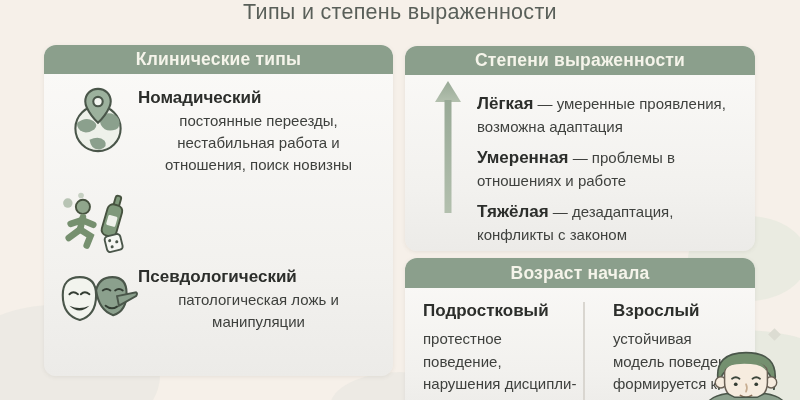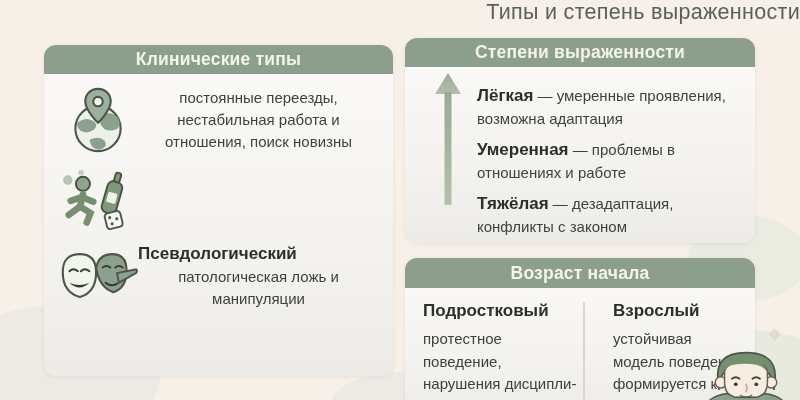--- a/index.html
+++ b/index.html
@@ -17,21 +17,21 @@
   .blob-bottom-mid   { left:330px; top:372px; width:140px; height:70px;  background:#ebe9e2; opacity:.8; }
   .blob-right-mid    { left:688px; top:216px; width:120px; height:85px;  background:#e7eadf; opacity:.8; }
   .blob-bottom-right { left:610px; top:330px; width:260px; height:140px; background:#e3e7db; opacity:.7; }
   .sparkle{ position:absolute; width:9px; height:9px; background:#dcdcd2; transform:rotate(45deg); z-index:0; }
   .sparkle-1{ left:770px; top:330px; }
   .sparkle-2{ left:655px; top:368px; width:7px; height:7px; }
   .sparkle-3{ left:46px;  top:112px; width:7px; height:7px; }
 
   .page-title{
     position:absolute; top:0; left:0; width:100%;
-    text-align:right; font-size:21.5px; font-weight:400;
+    text-align:center; font-size:21.5px; font-weight:400;
     color:#595f59; letter-spacing:.3px; z-index:1;
   }
 
   .panel{
     position:absolute; z-index:1; border-radius:12px;
     background:linear-gradient(180deg,#fbfaf8 0%, #f2f1ee 70%, #ecebe8 100%);
     box-shadow:0 1px 4px rgba(90,90,80,.10);
   }
   .panel-header{
     height:29px; line-height:29px; border-radius:12px 12px 0 0;
@@ -41,21 +41,21 @@
 
   
   .panel-clinical{ left:44px; top:45px; width:349px; height:331px; }
   .clinical-items{ padding:13px 14px 0 14px; }
   .clinical-item{ display:flex; align-items:flex-start; margin-bottom:12px; }
   .clinical-item .icon-box{ width:80px; min-width:80px; height:66px; display:flex; align-items:center; justify-content:center; }
   .item-title{ font-size:17px; font-weight:700; color:#2c2e2b; margin:1px 0 2px 0; }
   .item-desc{ font-size:15px; line-height:22px; color:#3e403d;text-align:center; }
 
   
-  .panel-severity{ left:405px; top:38px; width:350px; height:205px; }
+  .panel-severity{ left:405px; top:46px; width:350px; height:205px; }
   .severity-body{ position:relative; padding:17px 14px 0 72px; }
   .severity-arrow{ position:absolute; left:30px; top:6px; }
   .severity-item{ font-size:15px; line-height:23px; color:#3f413e; margin-bottom:8px; }
   .severity-item b{ font-size:17px; color:#2c2e2b; }
 
   
   .panel-onset{ left:405px; top:258px; width:350px; height:160px; }
   .panel-onset .panel-header{ height:30px; line-height:30px; }
   .onset-cols{ position:relative; display:flex; padding:13px 0 0 18px; }
   .onset-col-left{ width:160px; }
@@ -90,20 +90,21 @@
           <svg width="72" height="66" viewBox="0 0 72 70">
             <circle cx="36" cy="44" r="24" fill="#eef1ea" stroke="#4a564a" stroke-width="2.2"></circle>
             <path d="M14 38 q9 -7 17 -2 q6 4 1 9 q-9 6 -15 1 q-4 -4 -3 -8 z" fill="#8ba08d"></path>
             <path d="M40 29 q13 -4 18 5 q3 8 -3 11 q-11 4 -16 -5 q-3 -7 1 -11 z" fill="#8ba08d"></path>
             <path d="M27 56 q10 -5 16 1 q4 6 -4 9 q-10 2 -12 -10 z" fill="#8ba08d"></path>
             <path d="M36 2 c-8 0 -13.5 6 -13.5 13.5 C22.5 25 36 38 36 38 s13.5 -13 13.5 -22.5 C49.5 8 44 2 36 2 z" fill="#9cb19d" stroke="#4a564a" stroke-width="2.2"></path>
             <circle cx="36" cy="15.5" r="5" fill="#f4f6f1" stroke="#4a564a" stroke-width="2.2"></circle>
           </svg>
         </span>
         <div>
+          <h3 class="item-title">Номадический</h3>
           <p class="item-desc">постоянные переезды, нестабильная работа и отношения, поиск новизны</p>
         </div>
       </div>
 
 
       <div class="clinical-item">
         <span class="icon-box">
           <svg width="80" height="66" viewBox="0 0 80 70">
             <circle cx="8" cy="16" r="5" fill="#b8c4b4"></circle>
             <circle cx="22" cy="8" r="3" fill="#c6d0c2"></circle>

